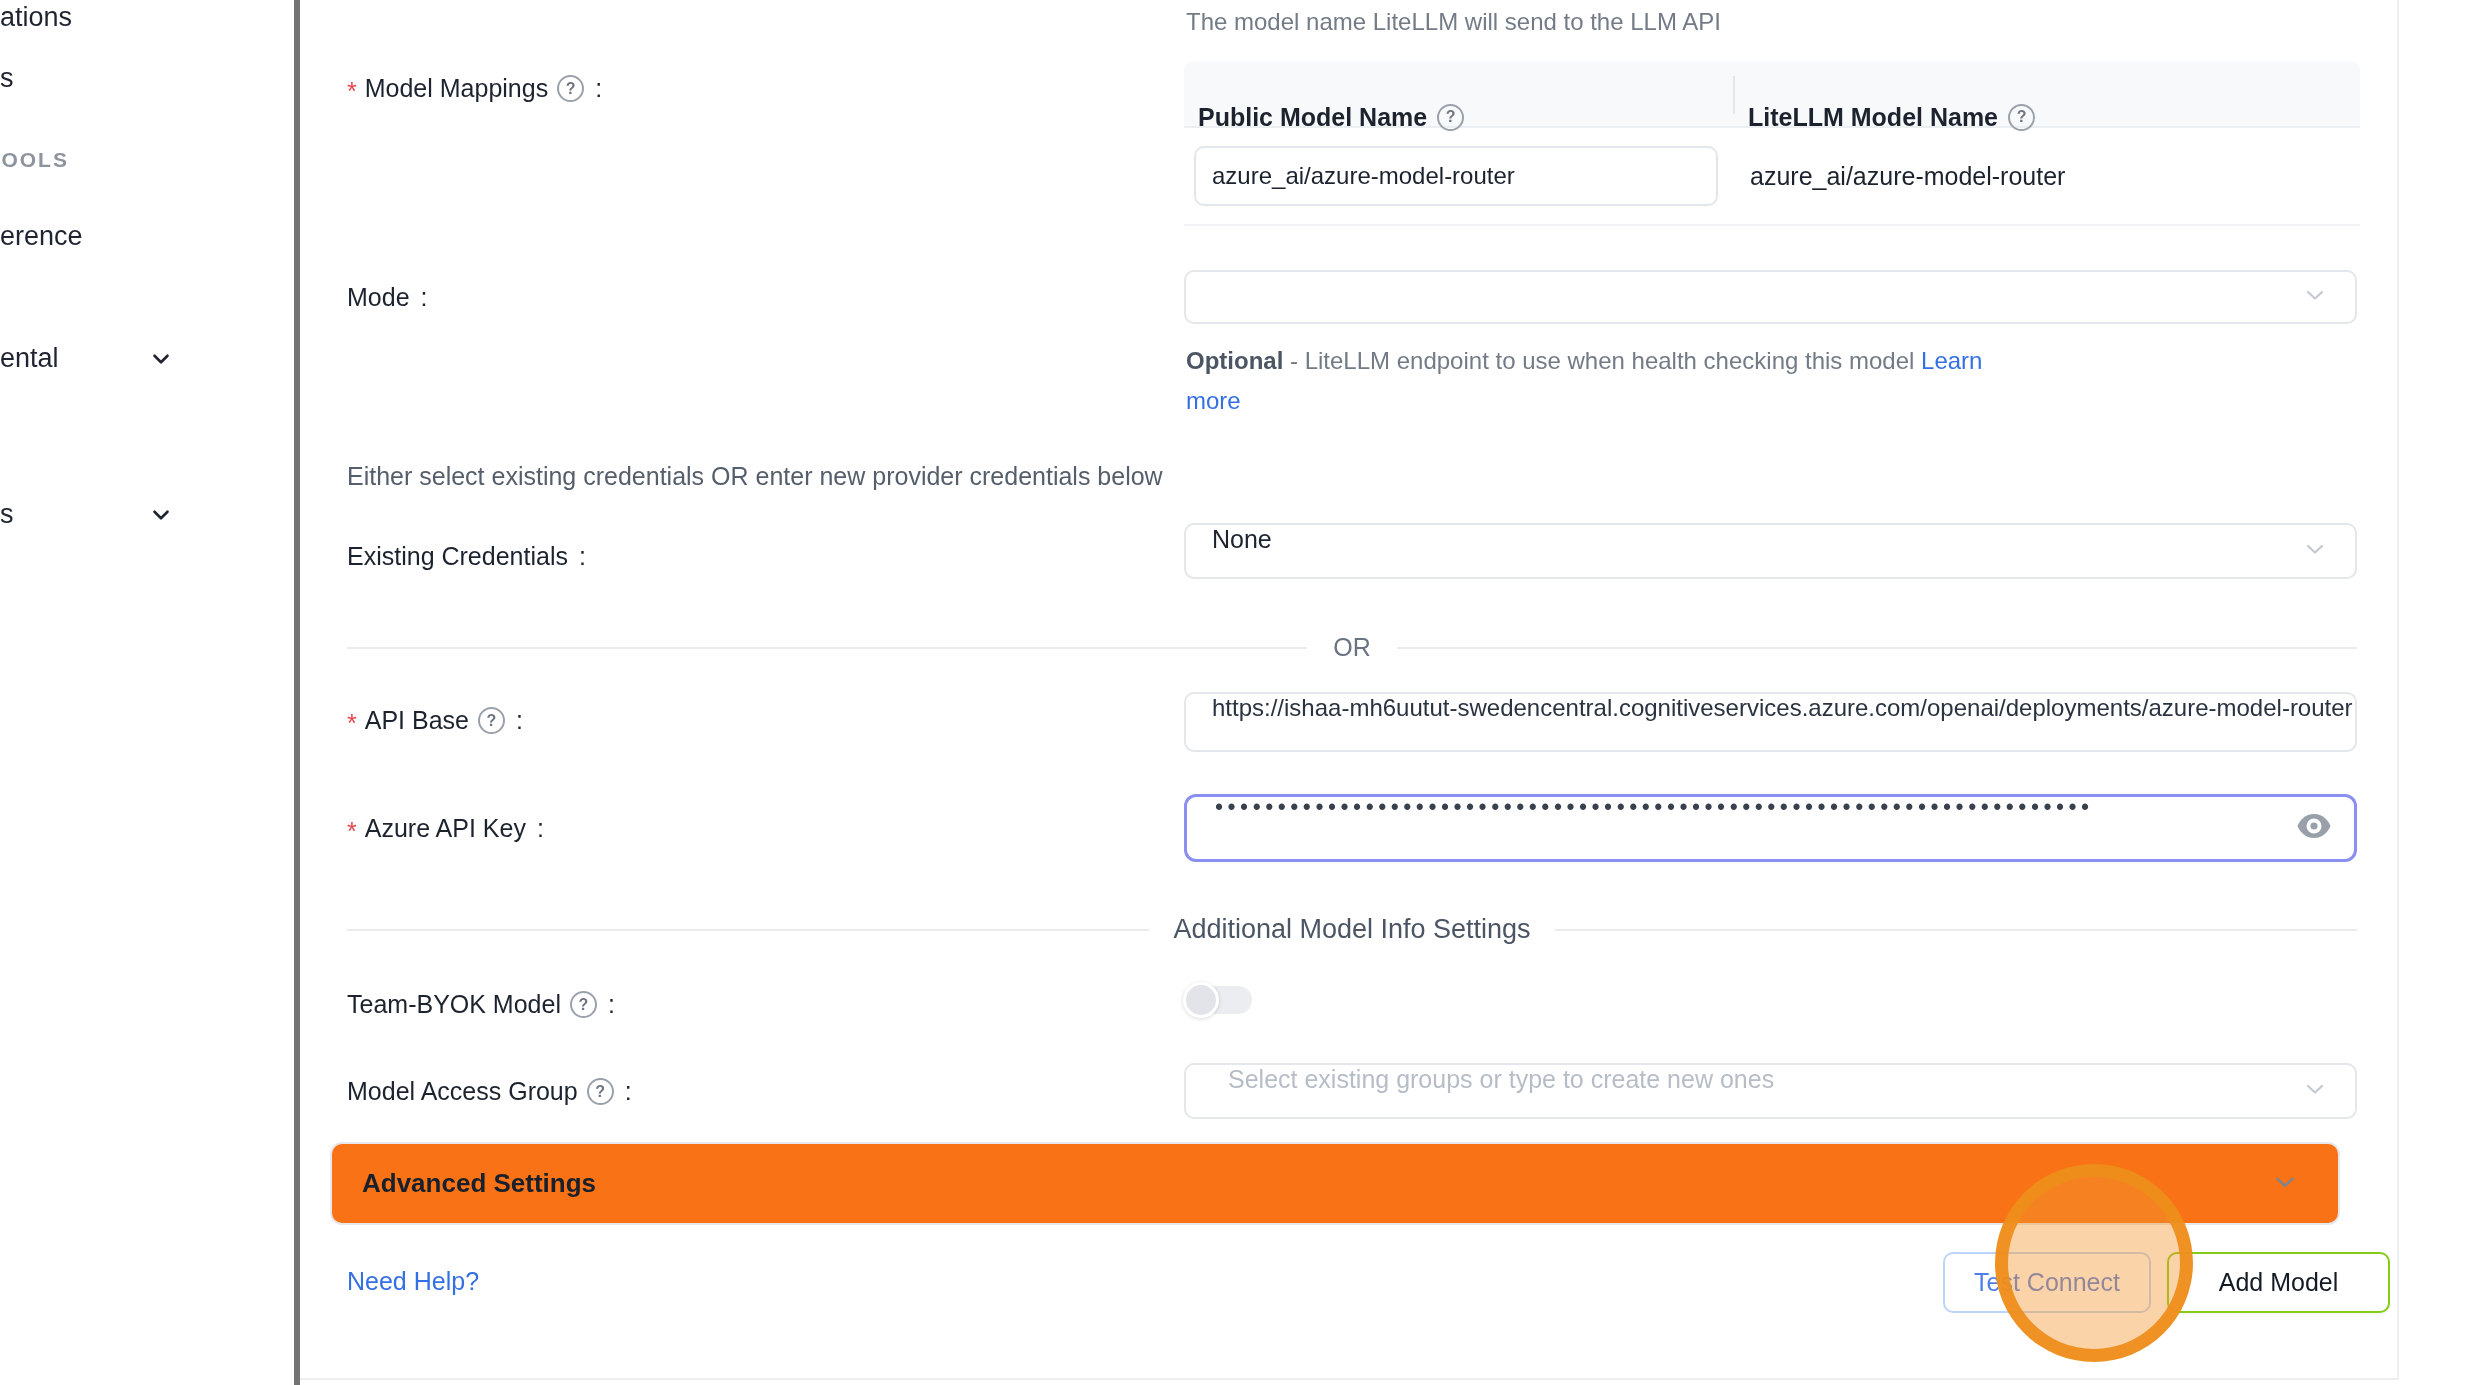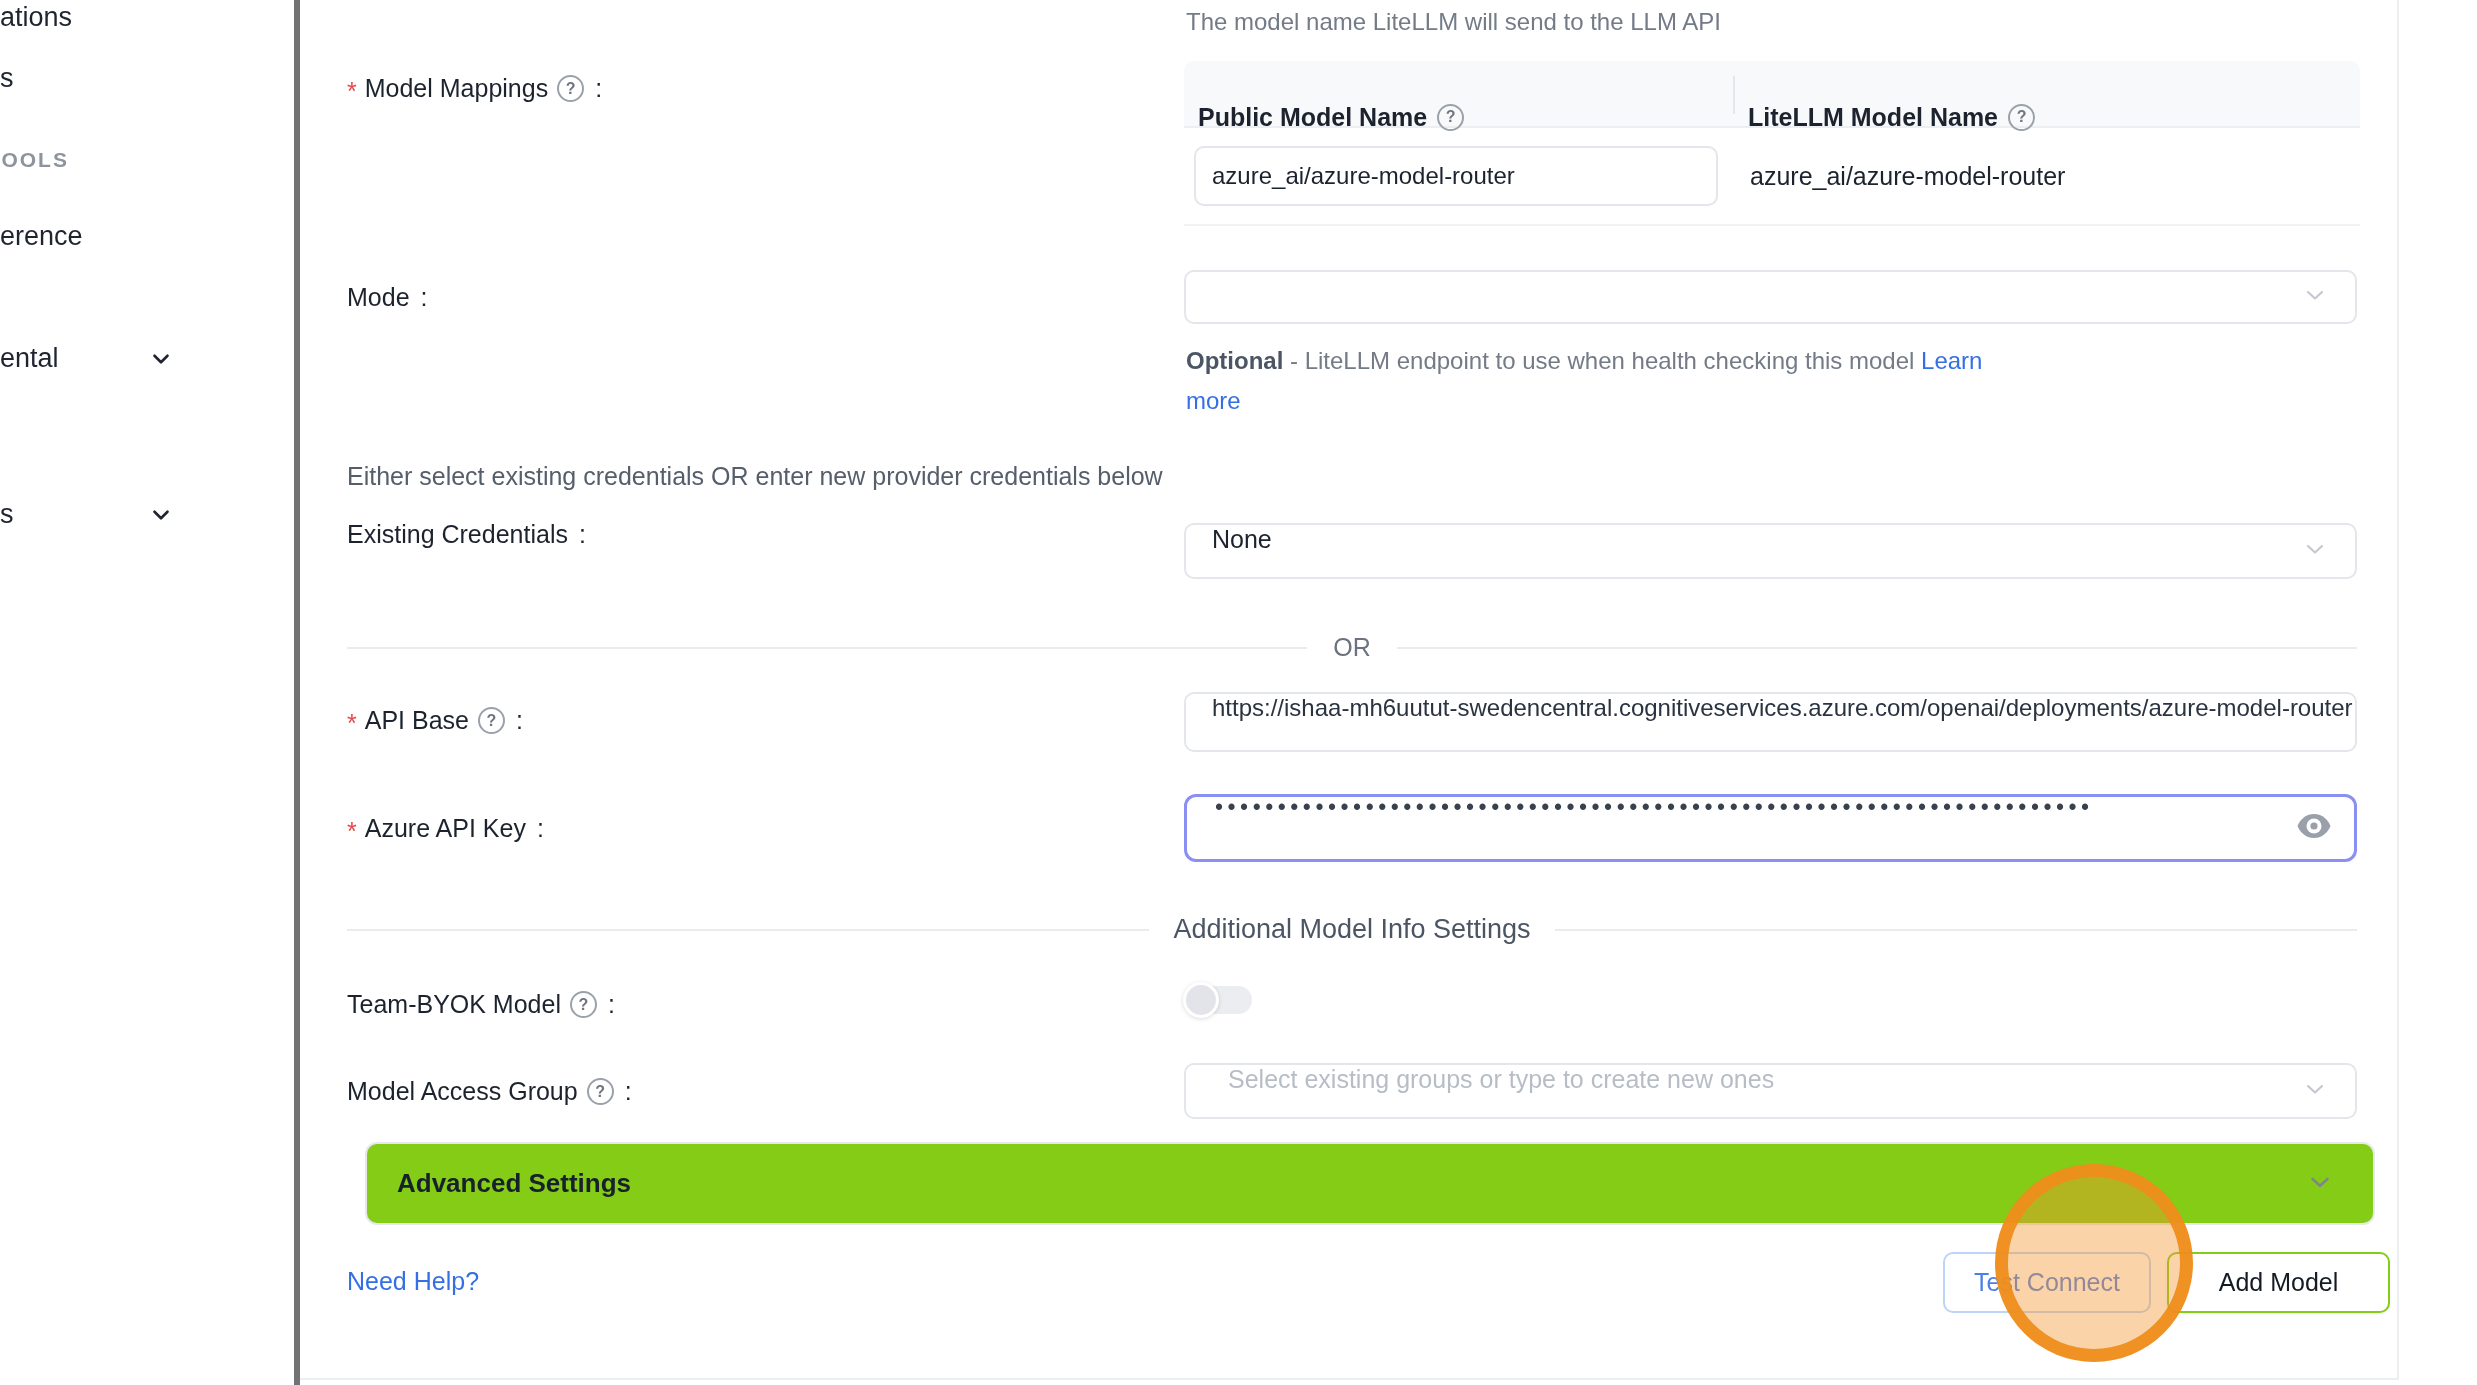--- a/index.html
+++ b/index.html
@@ -59,21 +59,21 @@
   
   .helper-top { left:1186px; top:8px; }
   .lbl-mappings { top:74px; }
   .lbl-mode { top:283px; }
   .sel-mode { left:1184px; top:270px; width:1173px; height:54px; }
   .mode-helper { position:absolute; left:1186px; top:341px; width:840px; font-size:24px;
                  color:#737b87; line-height:40px; }
   .mode-helper b { color:#4b5563; }
   .lnk { color:#3470e4; cursor:pointer; }
   .cred-note { left:347px; top:462px; color:#555e6b; font-size:25px; }
-  .lbl-existing { top:520px; }
+  .lbl-existing { top:542px; }
   .sel-existing { left:1184px; top:523px; width:1173px; height:56px; }
   .divider { position:absolute; left:347px; width:2010px; display:flex; align-items:center; }
   .divider .line { flex:1; height:2px; background:#e9ebee; }
   .or-divider { top:633px; }
   .or-divider .txt { margin:0 26px; font-size:25px; color:#6b7280; }
   .info-divider { top:914px; }
   .info-divider .txt { margin:0 24px; font-size:27px; color:#4b5563; }
   .lbl-apibase { top:706px; }
   .inp-apibase { left:1184px; top:692px; width:1173px; height:60px; }
   .inp-apibase span { font-size:24px; color:#2a3340; padding-left:26px; white-space:nowrap; }
@@ -83,21 +83,21 @@
           white-space:nowrap; overflow:hidden; width:1040px; transform:translateY(-3px); }
   .eye { position:absolute; right:22px; top:50%; transform:translateY(-50%); cursor:pointer; }
   .lbl-byok { top:990px; }
   .toggle { position:absolute; left:1186px; top:986px; width:66px; height:28px; background:#ecedf1;
             border-radius:999px; cursor:pointer; }
   .knob { position:absolute; left:-3px; top:-4px; width:36px; height:36px; border-radius:50%;
           background:#e2e4e9; border:3px solid #ffffff; box-shadow:0 1px 4px rgba(0,0,0,.14); }
   .lbl-mag { top:1077px; }
   .sel-mag { left:1184px; top:1063px; width:1173px; height:56px; }
 
-  .adv-panel { position:absolute; left:365px; top:1142px; width:2010px; height:83px; background:#84cc16;
+  .adv-panel { position:absolute; left:330px; top:1142px; width:2010px; height:83px; background:#f97316;
                border:2px solid #e6e8ec; border-radius:12px; display:flex; align-items:center;
                justify-content:space-between; padding:0 38px 0 30px; cursor:pointer; }
   .adv-title { font-size:26px; font-weight:700; color:#18202b; }
 
   .help-link { position:absolute; left:347px; top:1267px; font-size:25px; color:#3470e4; cursor:pointer; }
   .btn { position:absolute; top:1252px; height:61px; border-radius:10px; display:flex; align-items:center;
          justify-content:center; font-size:25px; cursor:pointer; background:#fff; }
   .btn-test { left:1943px; width:208px; border:2px solid #bcd4f8; color:#4f7fe6; }
   .btn-add  { left:2167px; width:223px; border:2px solid #84cc16; color:#141b24;
               box-shadow:0 1px 3px rgba(0,0,0,.06); }

